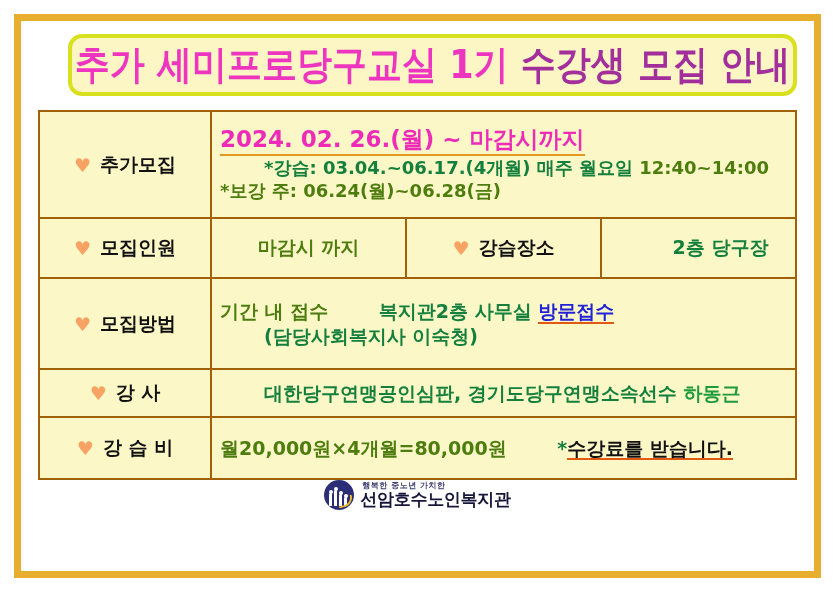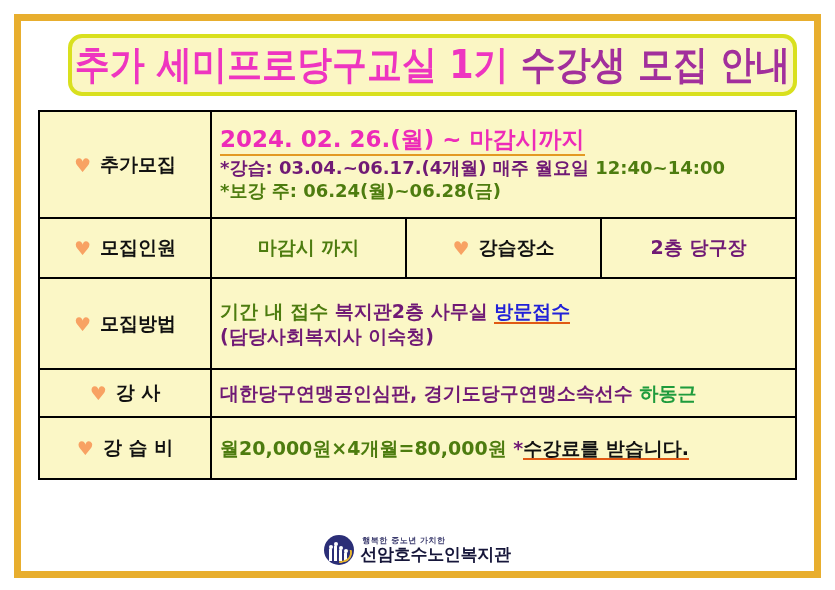--- a/index.html
+++ b/index.html
@@ -57,21 +57,21 @@
   
   .tbl{
     margin-top:14px;
     border-collapse:collapse;
     width:100%;
     table-layout:fixed;
     background:#FBF7C6;
     flex:none;
   }
   .tbl td{
-    border:2px solid #000000;
+    border:2px solid #a16207;
     background:#FBF7C6;
     padding:0 8px;
     vertical-align:middle;
     font-size:19px;
     font-weight:bold;
     color:#111;
   }
   .lbl{
     width:154px;
     text-align:center;
@@ -105,40 +105,39 @@
     line-height:1.15;
     padding-bottom:1px;
   }
   .blue{color:#4d7c0f;}
   .blue-u{
     color:#2222D8;
     border-bottom:2px solid #E05A14;
     display:inline-block;
     line-height:1.1;
   }
-  .blk{color:#701a75;}
+  .blk{color:#15803d;margin-left:44px;}
   .blk-u{
     color:#111;
     border-bottom:2px solid #E05A14;
     display:inline-block;
     line-height:1.1;
   }
   .green{color:#1E9B3C;}
   .small-ln{font-size:18px;}
 
   .c-center{text-align:center;}
   .nowrap{white-space:nowrap;}
 
   
   .footer{
     flex:1;
     display:flex;
-    align-items:flex-end;
+    align-items:flex-start;
     justify-content:center;
-    padding-top:12px;
   }
   .logo{
     display:flex;align-items:center;gap:6px;
   }
   .logo-mark{
     width:30px;height:30px;border-radius:50%;
     background:#2B2E77;
     position:relative;
     flex:none;
     overflow:hidden;

